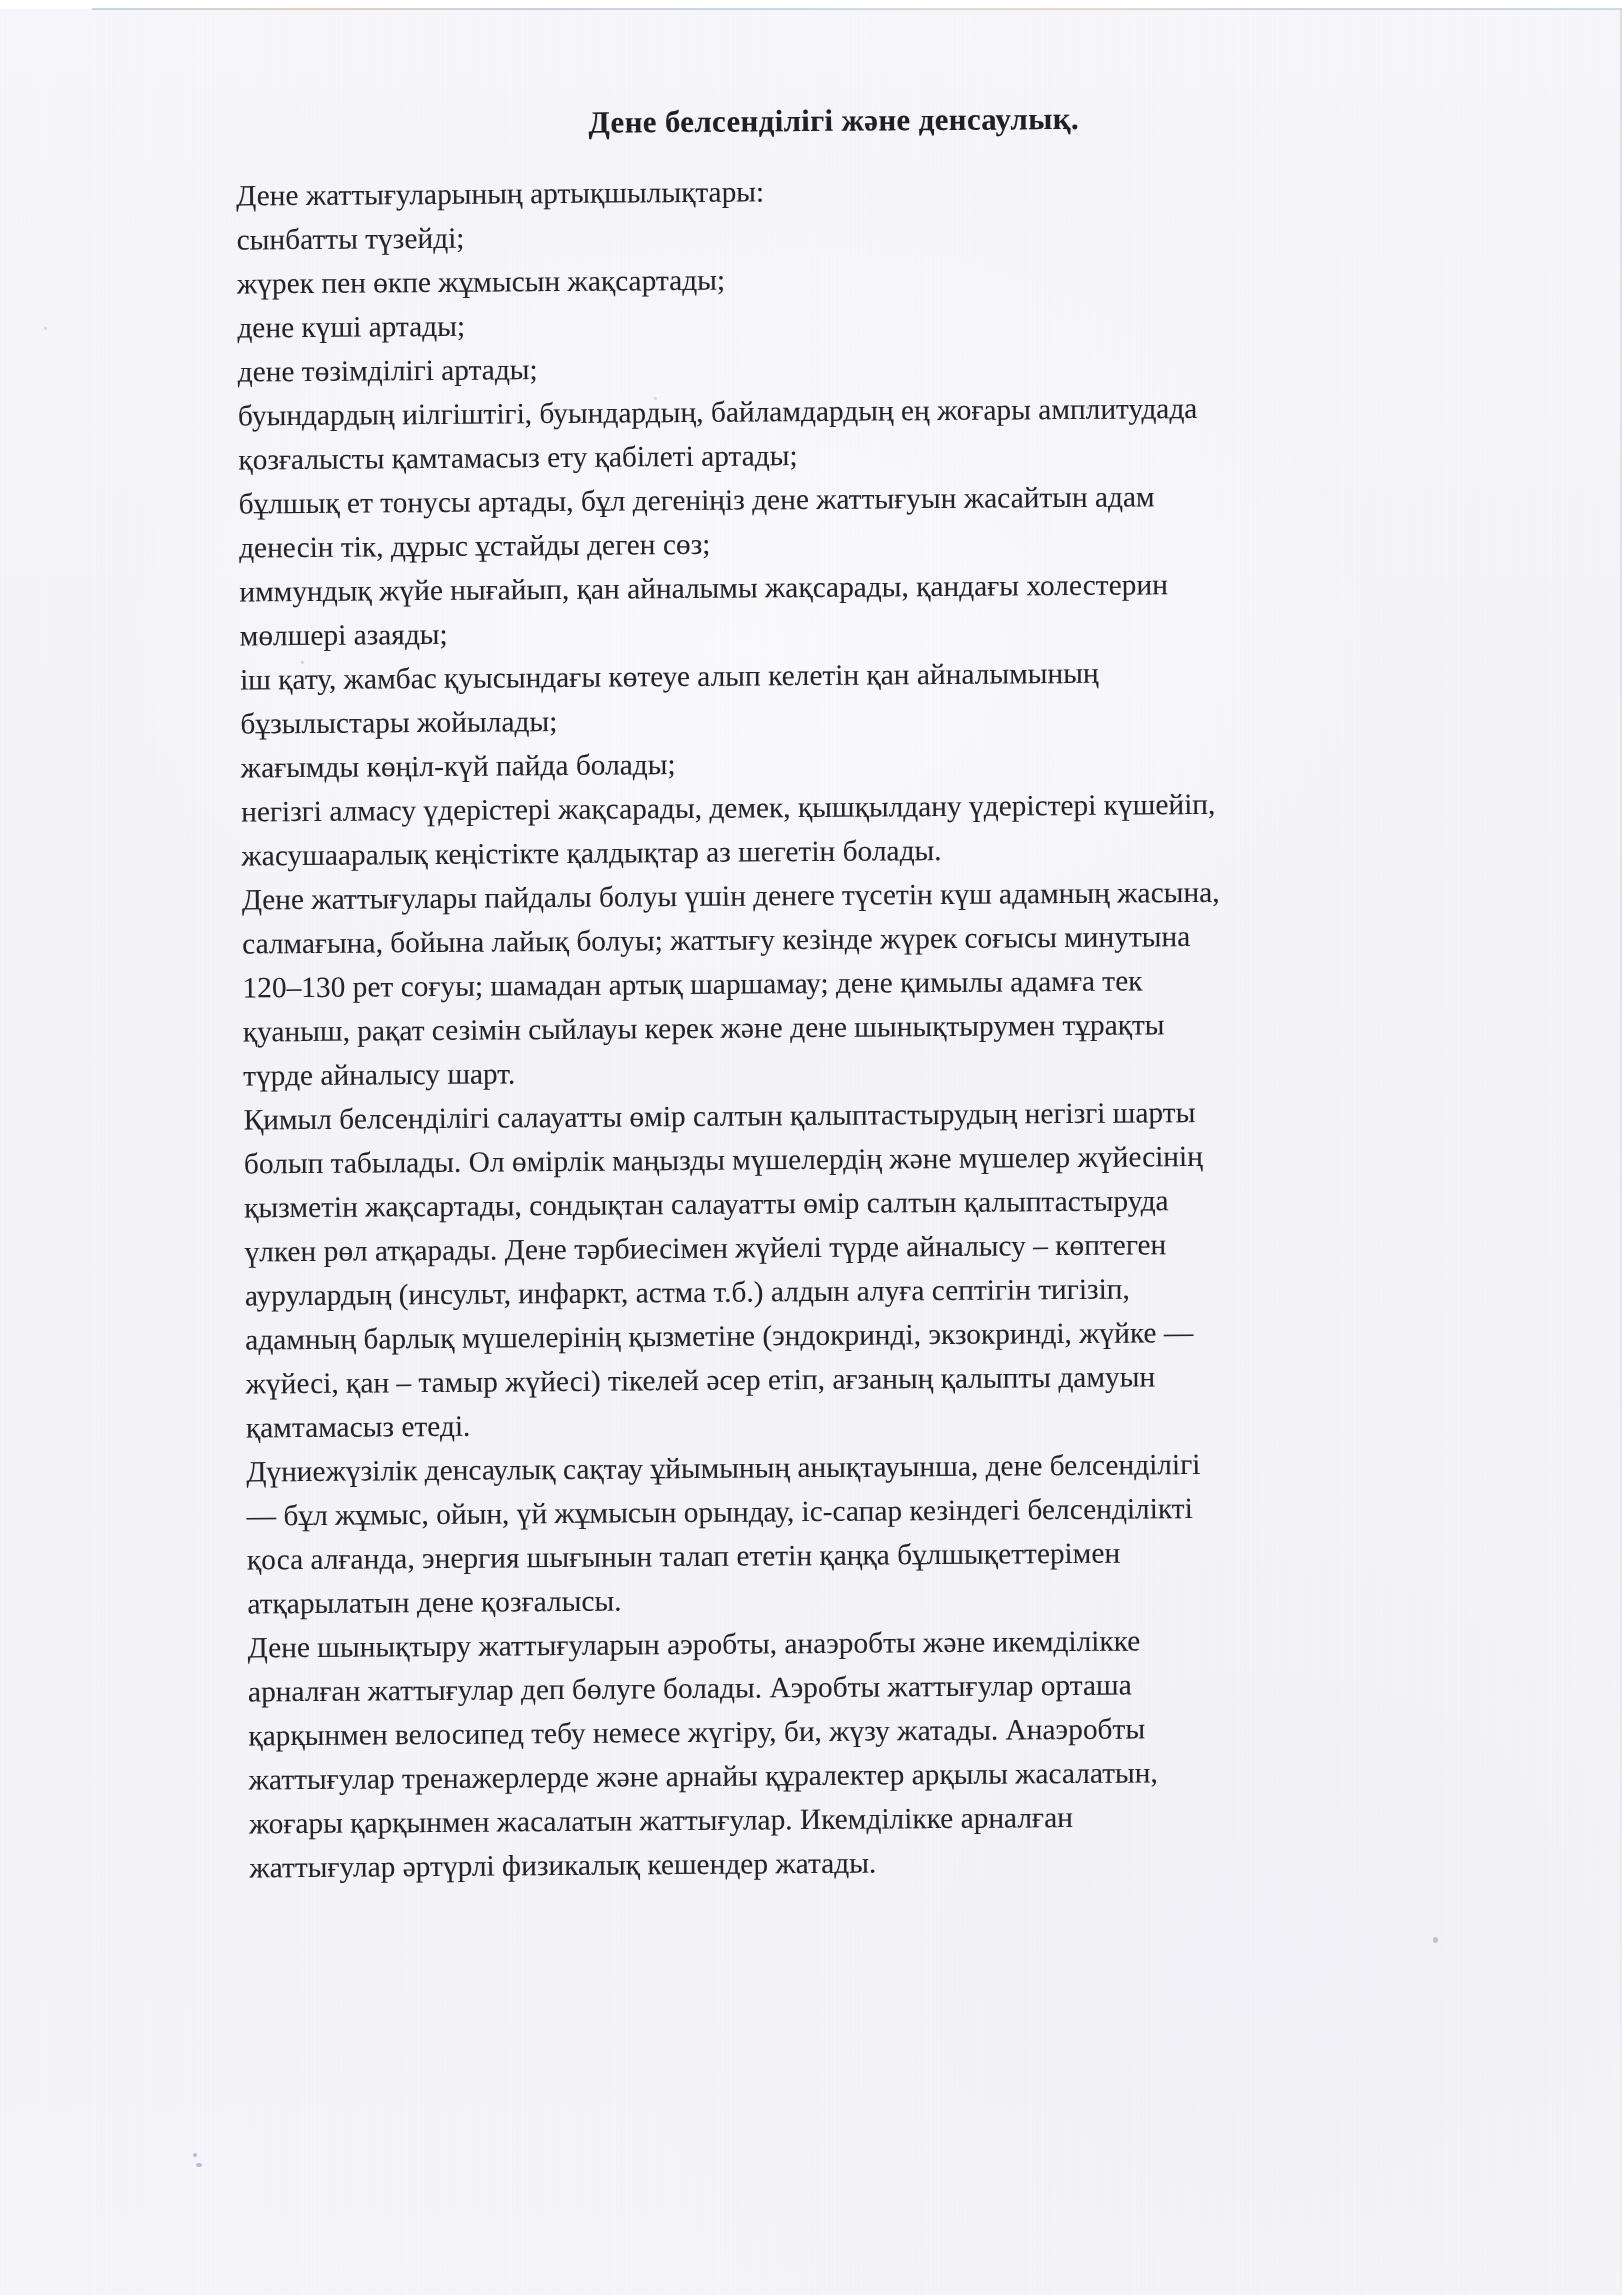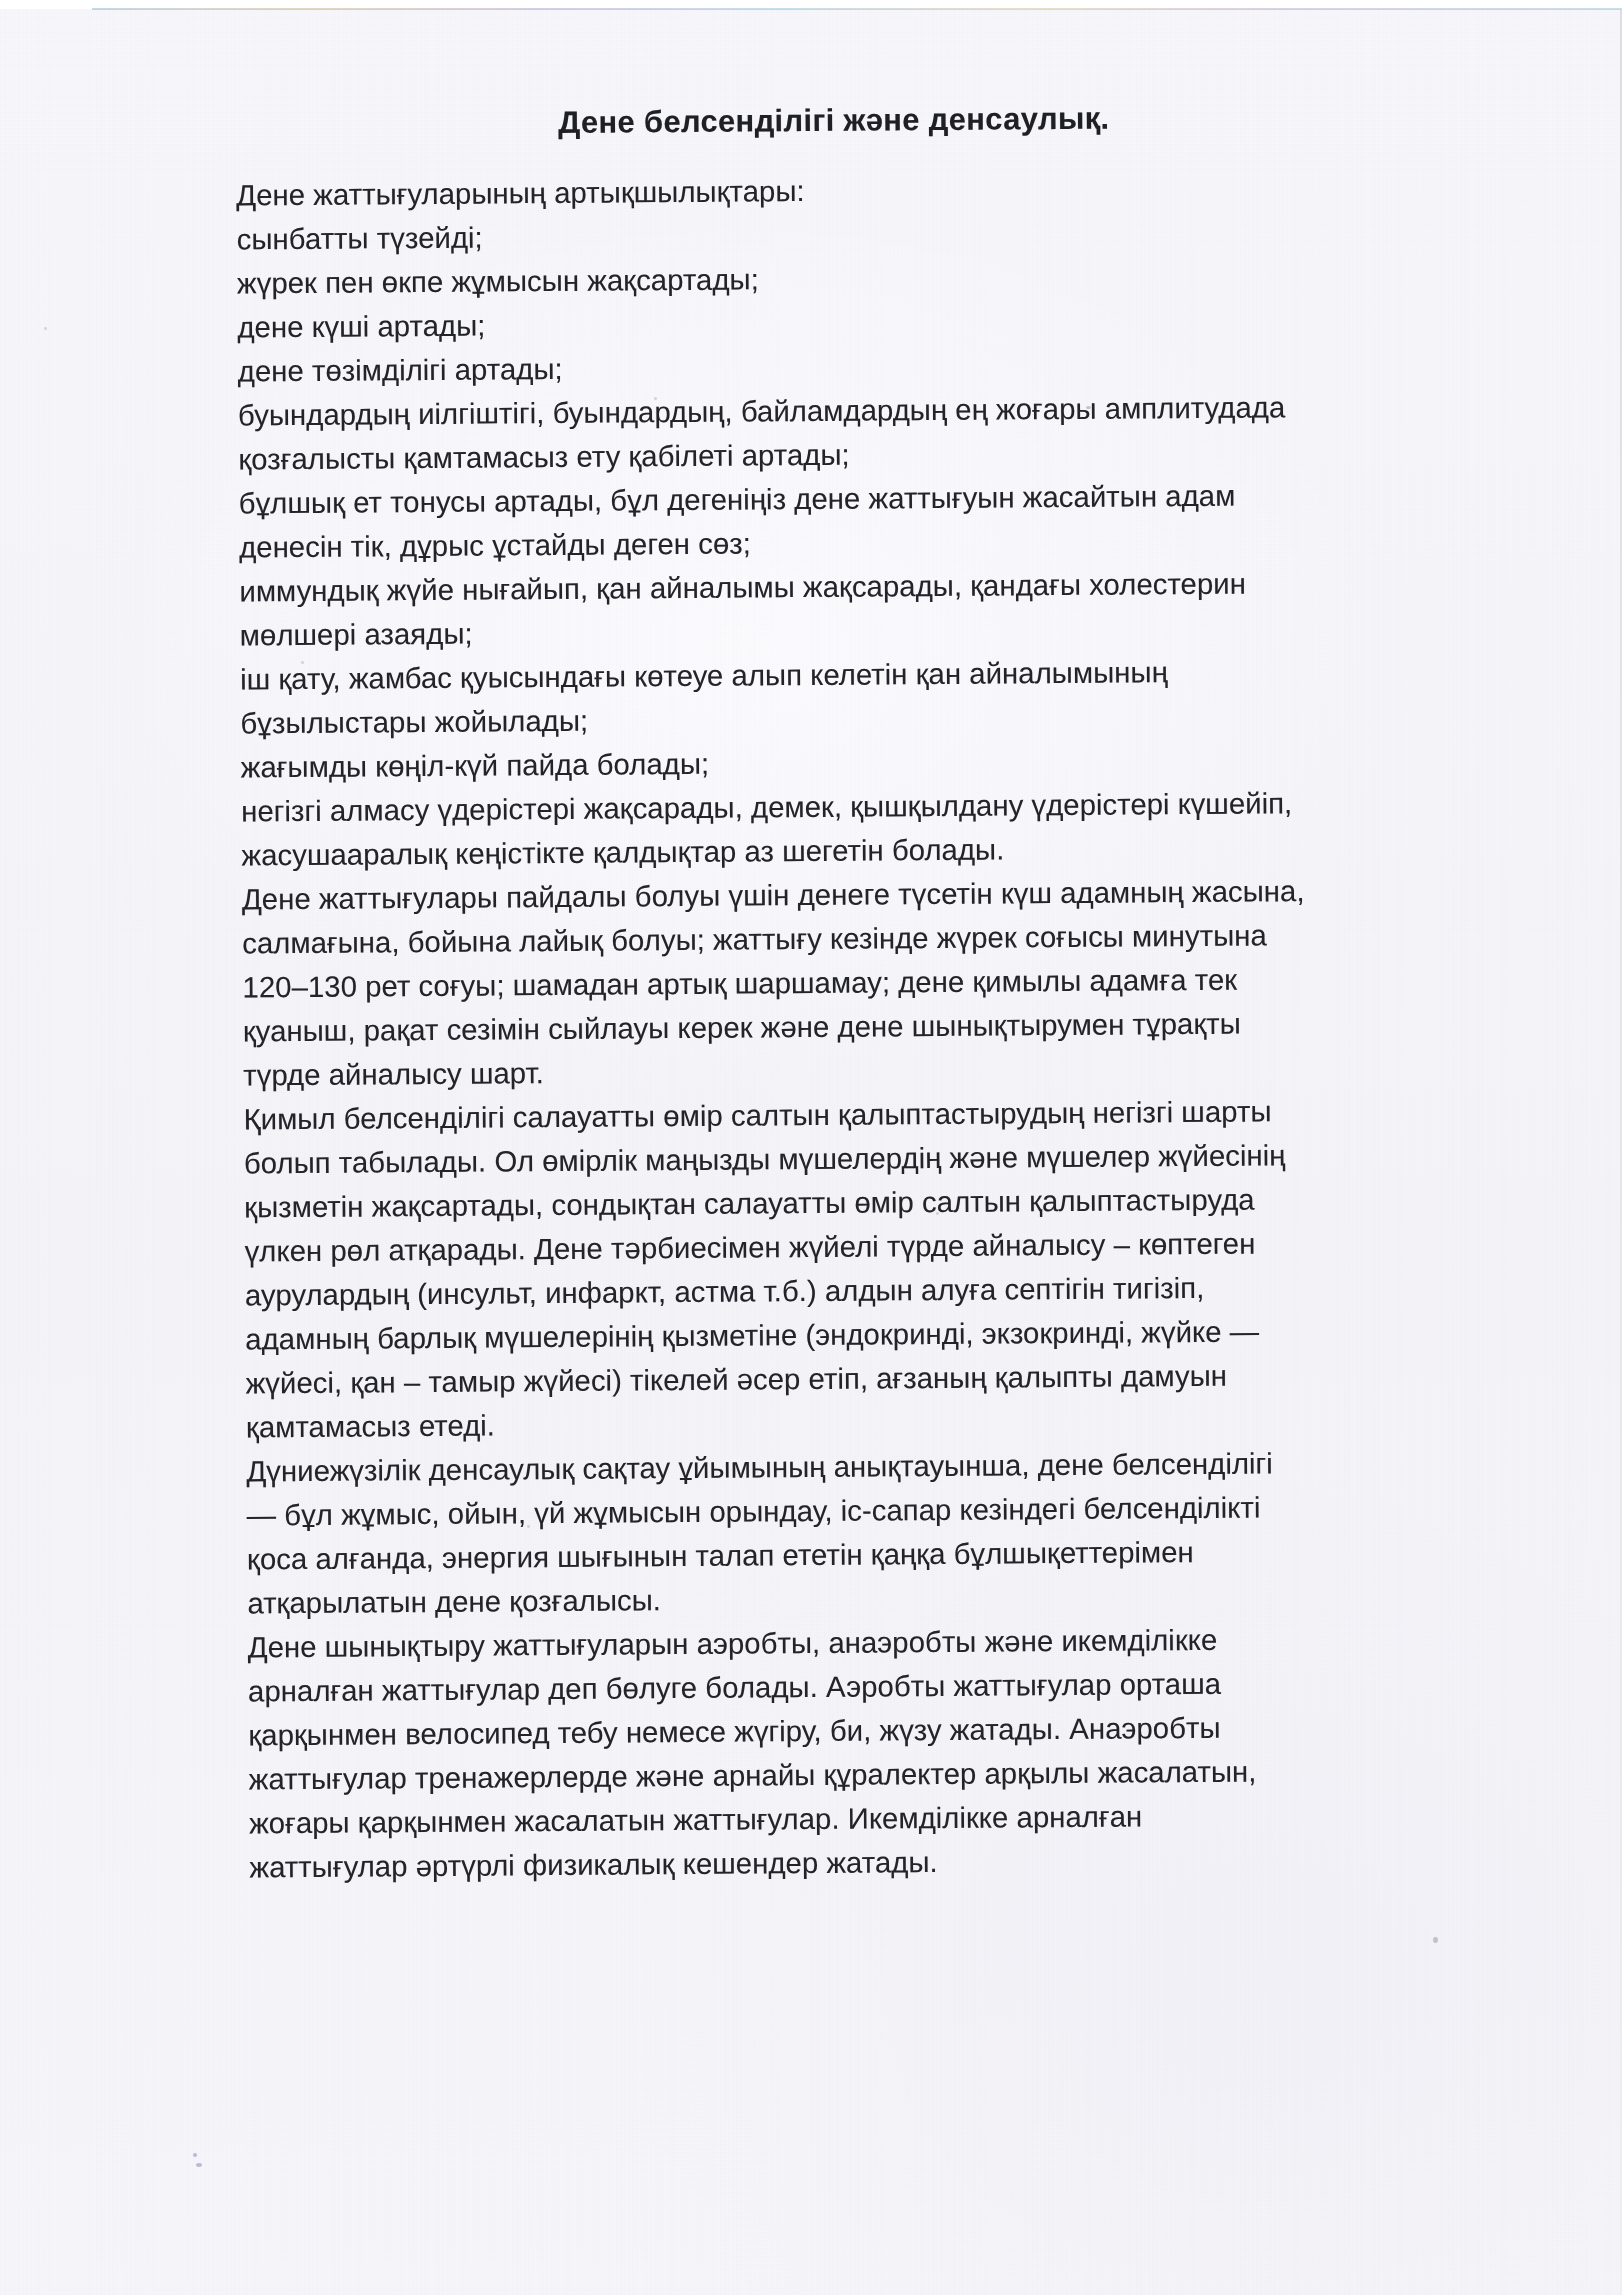--- a/index.html
+++ b/index.html
@@ -9,21 +9,21 @@
     background: #ffffff;
   }
 
   
   .page {
     position: relative;
     width: 1623px;
     height: 2295px;
     background: #ffffff;
     overflow: hidden;
-    font-family: Liberation Sans, sans-serif;
+    font-family: Liberation Serif, serif;
   }
 
   
   .paper {
     position: absolute;
     left: 0;
     top: 9.2px;
     width: 1623px;
     height: 2286px;
     background: #f6f5f9;

